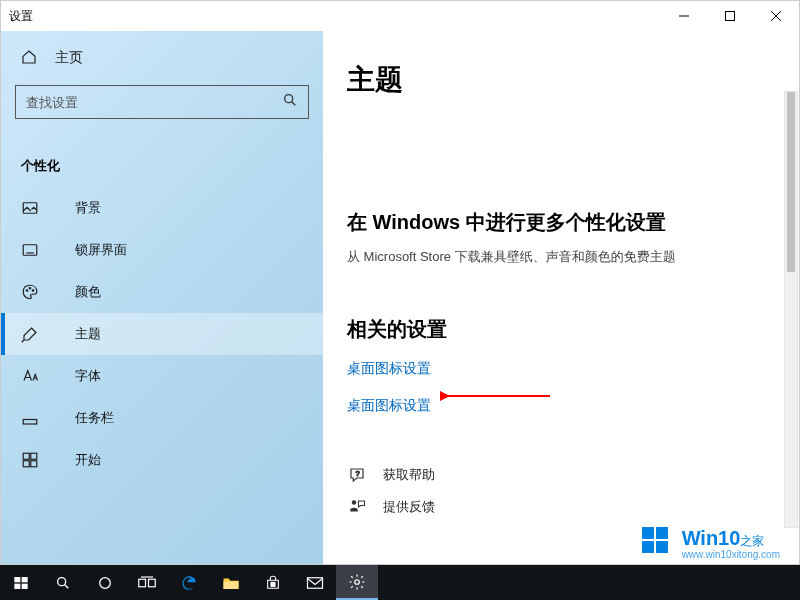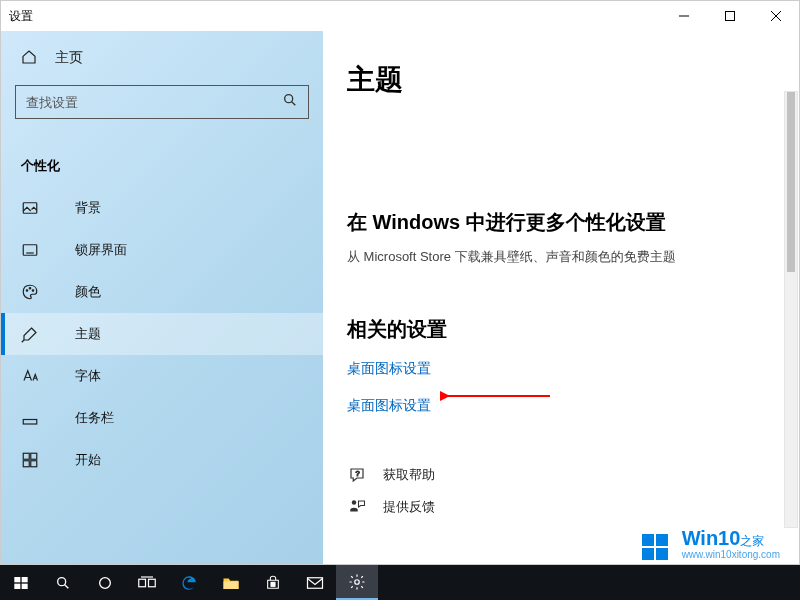--- a/index.html
+++ b/index.html
@@ -48,21 +48,21 @@
 .help-row .h-label { font-size: 13px; color: #222; }
 
 .scroll-track { position: absolute; right: 1px; top: 60px; bottom: 36px; width: 14px; background: #f0f0f0; border: 1px solid #e5e5e5; }
 .scroll-thumb { position: absolute; left: 2px; right: 2px; top: 0; height: 180px; background: #c1c1c1; }
 
 .taskbar { position: absolute; bottom: 0; left: 0; width: 800px; height: 35px; background: #101318; display: flex; align-items: center; }
 .tb-item { width: 42px; height: 35px; display: flex; align-items: center; justify-content: center; color: #fff; cursor: pointer; }
 .tb-item.active { background: #3a3f47; border-bottom: 2px solid #76b9ed; }
 .tb-item svg, .tb-item span { color: #fff; }
 
-.watermark { position: absolute; right: 20px; bottom: 40px; display: flex; align-items: flex-end; gap: 14px; color: #0081e3; font-size: 14px; pointer-events: none; }
+.watermark { position: absolute; right: 20px; bottom: 40px; display: flex; align-items: flex-start; gap: 14px; color: #0081e3; font-size: 14px; pointer-events: none; }
 .watermark .logo { display: grid; grid-template-columns: 12px 12px; grid-template-rows: 12px 12px; gap: 2px; }
 .watermark .logo div { background: #0081e3; }
 .watermark .txt { display: flex; flex-direction: column; line-height: 1.1; font-size: 12px; }
 .watermark .big { font-size: 20px; font-weight: 700; }
 </style>
 </head>
 <body>
 
 <div class="window">
 

